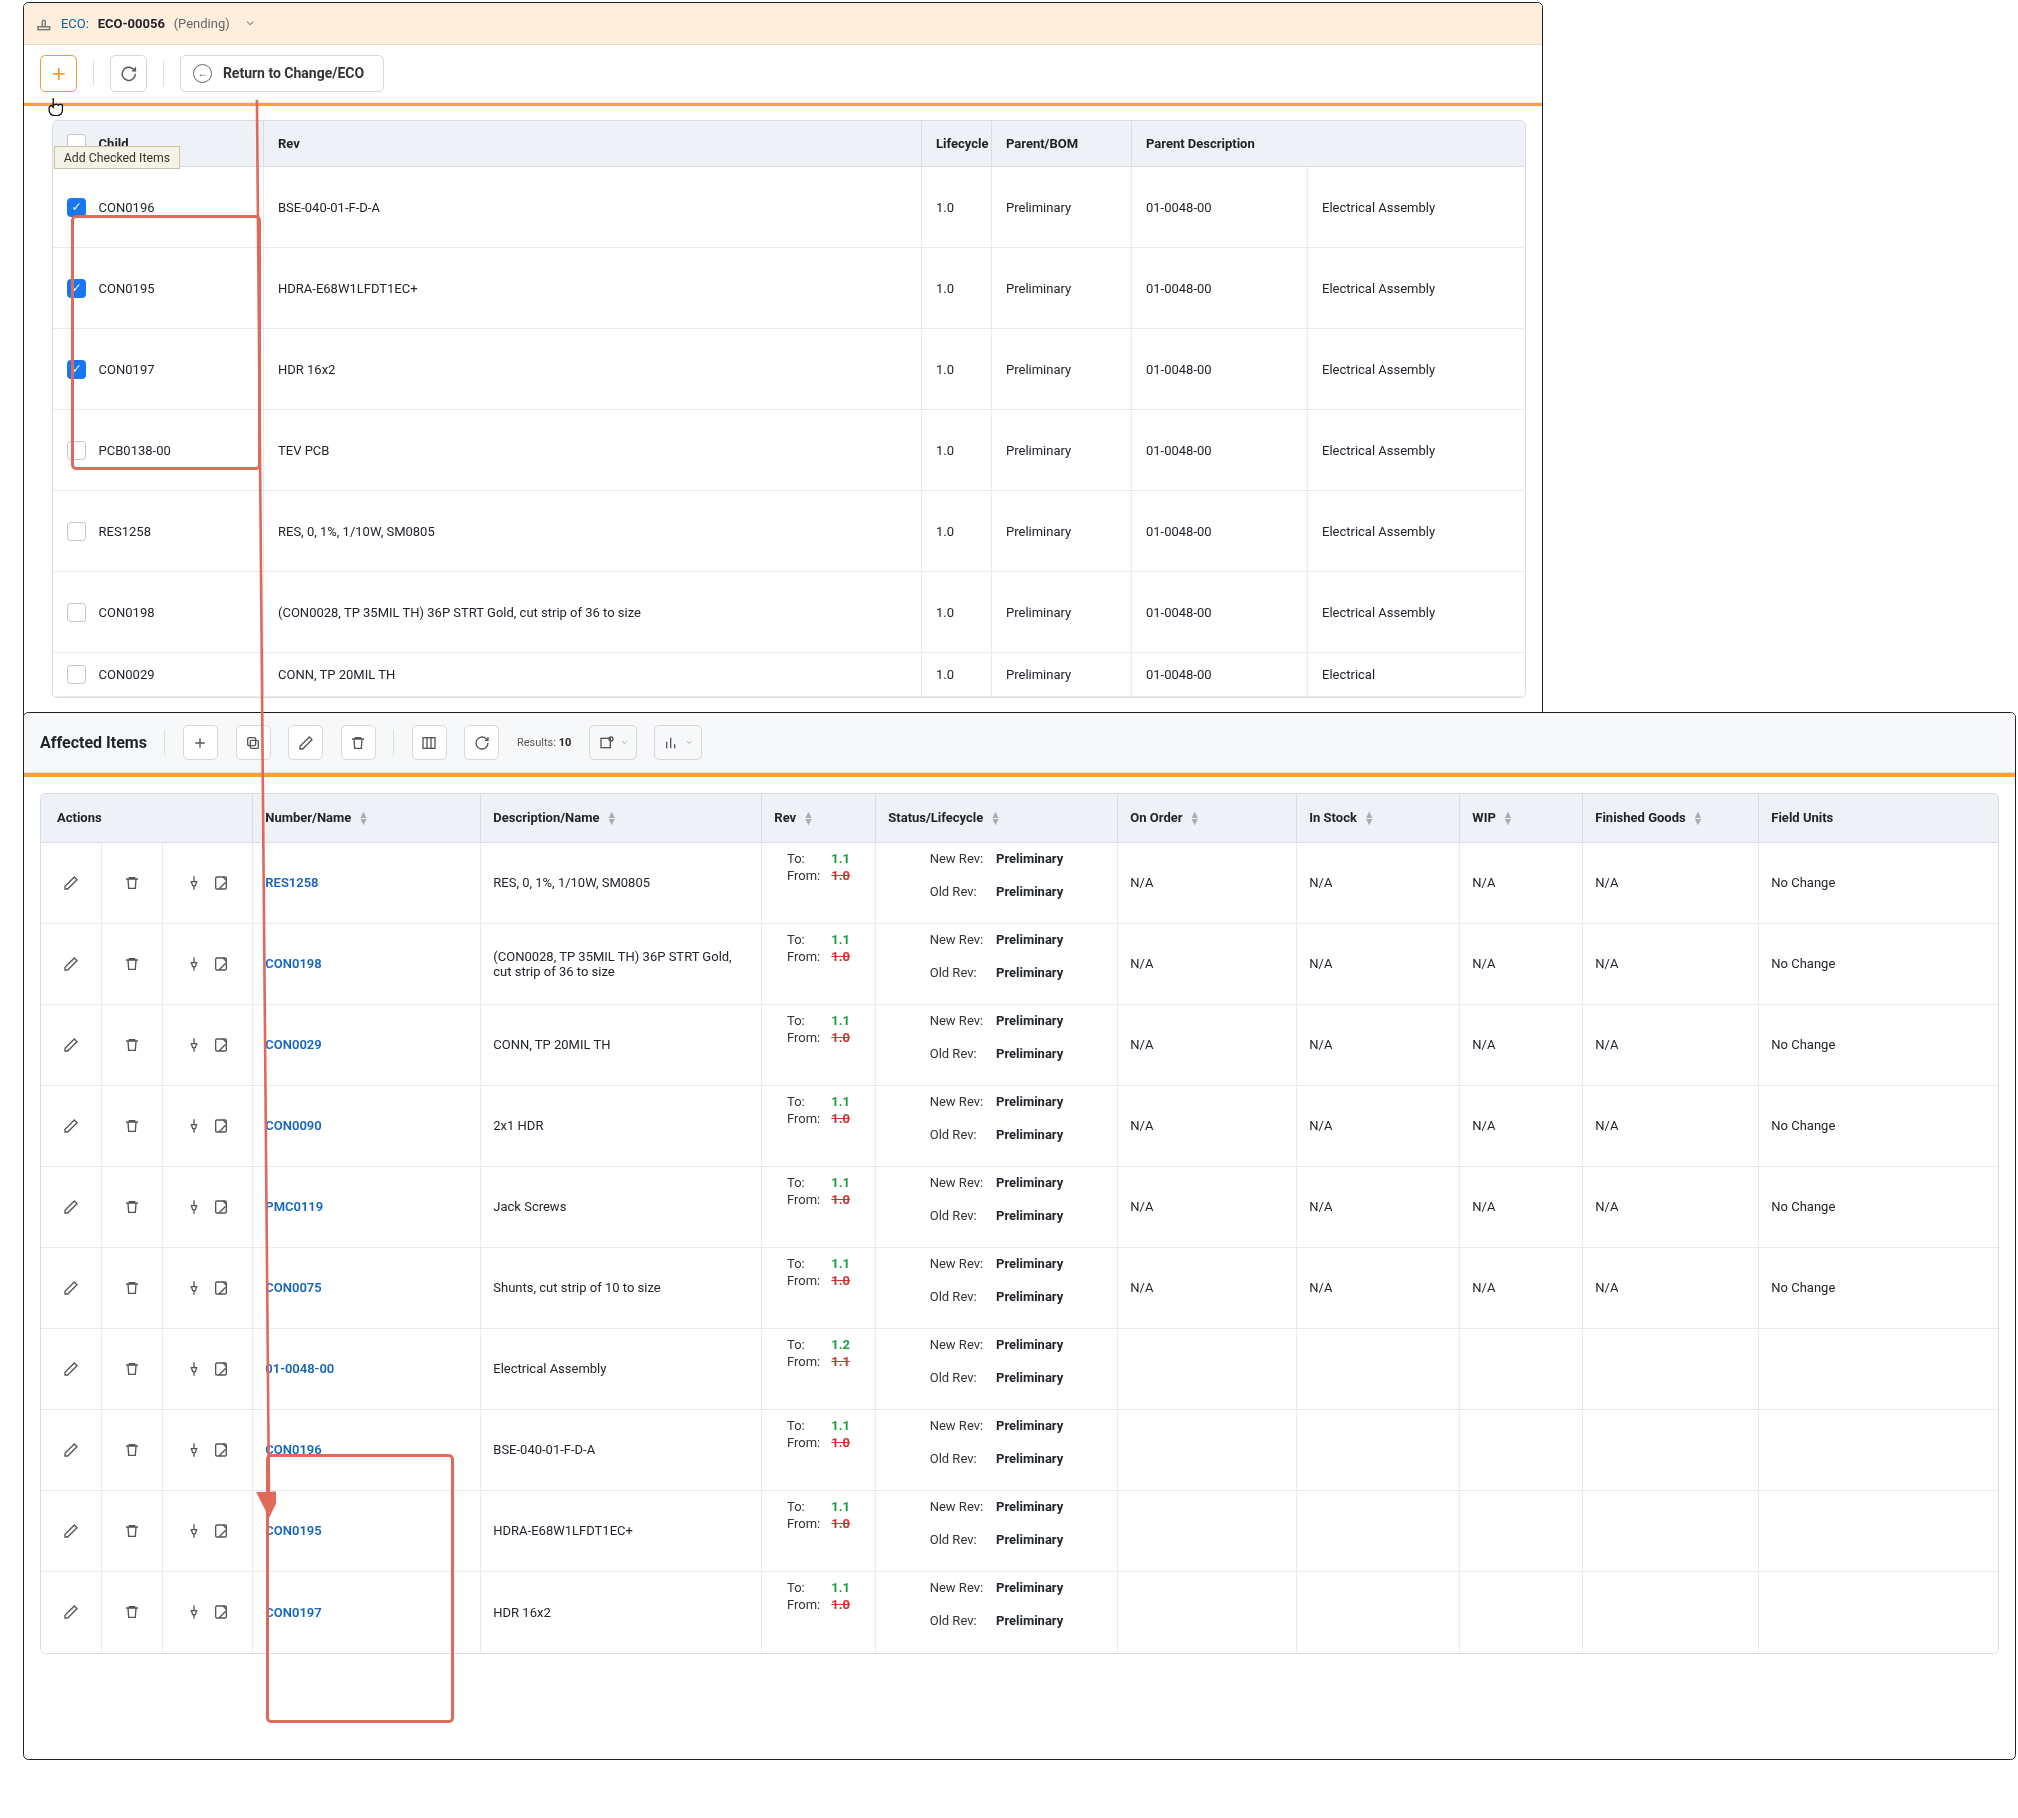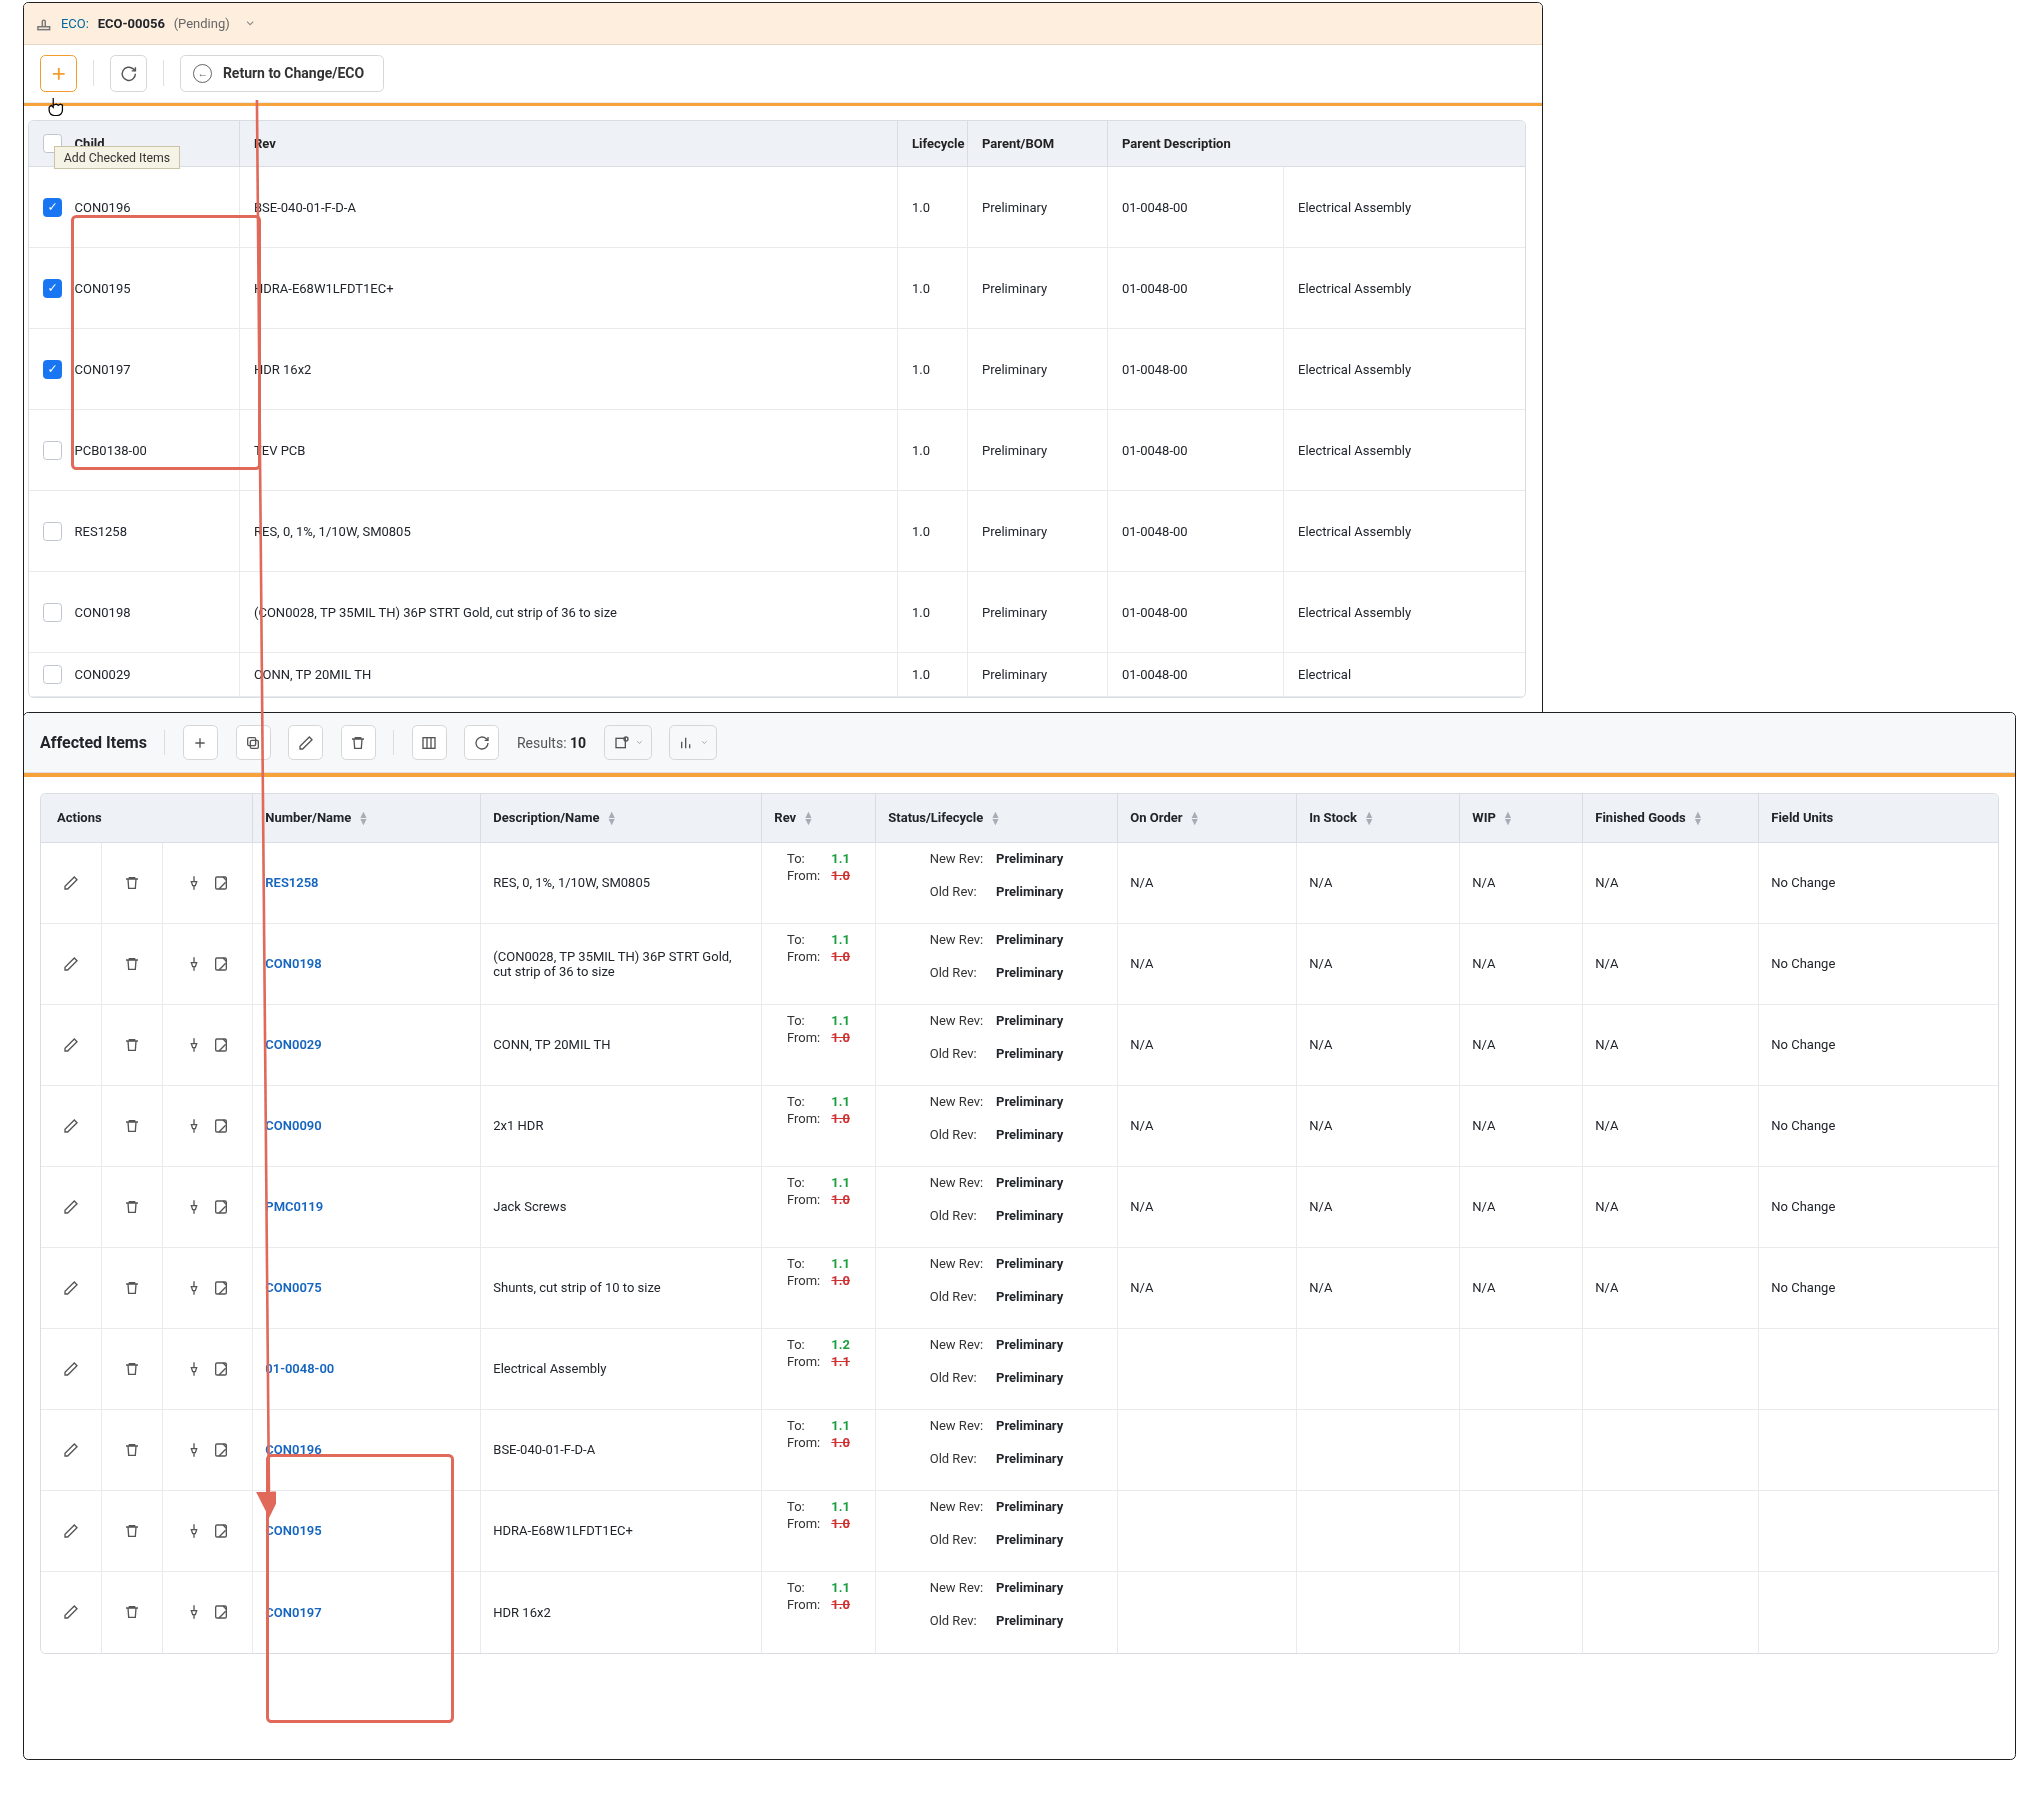--- a/index.html
+++ b/index.html
@@ -87,21 +87,21 @@
     z-index: 10;
   }
   .cursor {
     position: absolute;
     left: 44px; top: 95px;
     width: 24.6px; height: 24.6px;
     z-index: 11;
   }
 
   .top-table {
-    margin: 14px 16px 0 4px;
+    margin: 14px 16px 0 28px;
     border: 0.9px solid #d9dde3;
     border-radius: 5.3px;
     overflow: hidden;
   }
   .tt-head, .tt-row {
     display: grid;
     grid-template-columns: 211px 658px 70px 140px 176px 237px;
     align-items: center;
   }
   .tt-head {
@@ -165,21 +165,21 @@
   }
   .af-title { font-size: 16px; font-weight: 700; }
   .af-btn {
     width: 35px; height: 35px;
     border: 0.9px solid #d6d6d6; border-radius: 5.3px;
     background: #fff;
     display:flex;align-items:center;justify-content:center;
     cursor: pointer;
   }
   .af-sep { width:0.9px; height:24.6px; background:#ddd; }
-  .results { font-size: 14px; color: #555; }
+  .results { font-size: 11px; color: #555; }
   .results b { color:#222; }
   .drop {
     height: 35px;
     padding: 0 7px 0 8.8px;
     border: 0.9px solid #d6d6d6; border-radius: 5.3px;
     display:flex;align-items:center;gap:5.3px;
     cursor:pointer;
   }
   .orange-rule2 { height: 3.5px; background: #f7a23b; }
 

